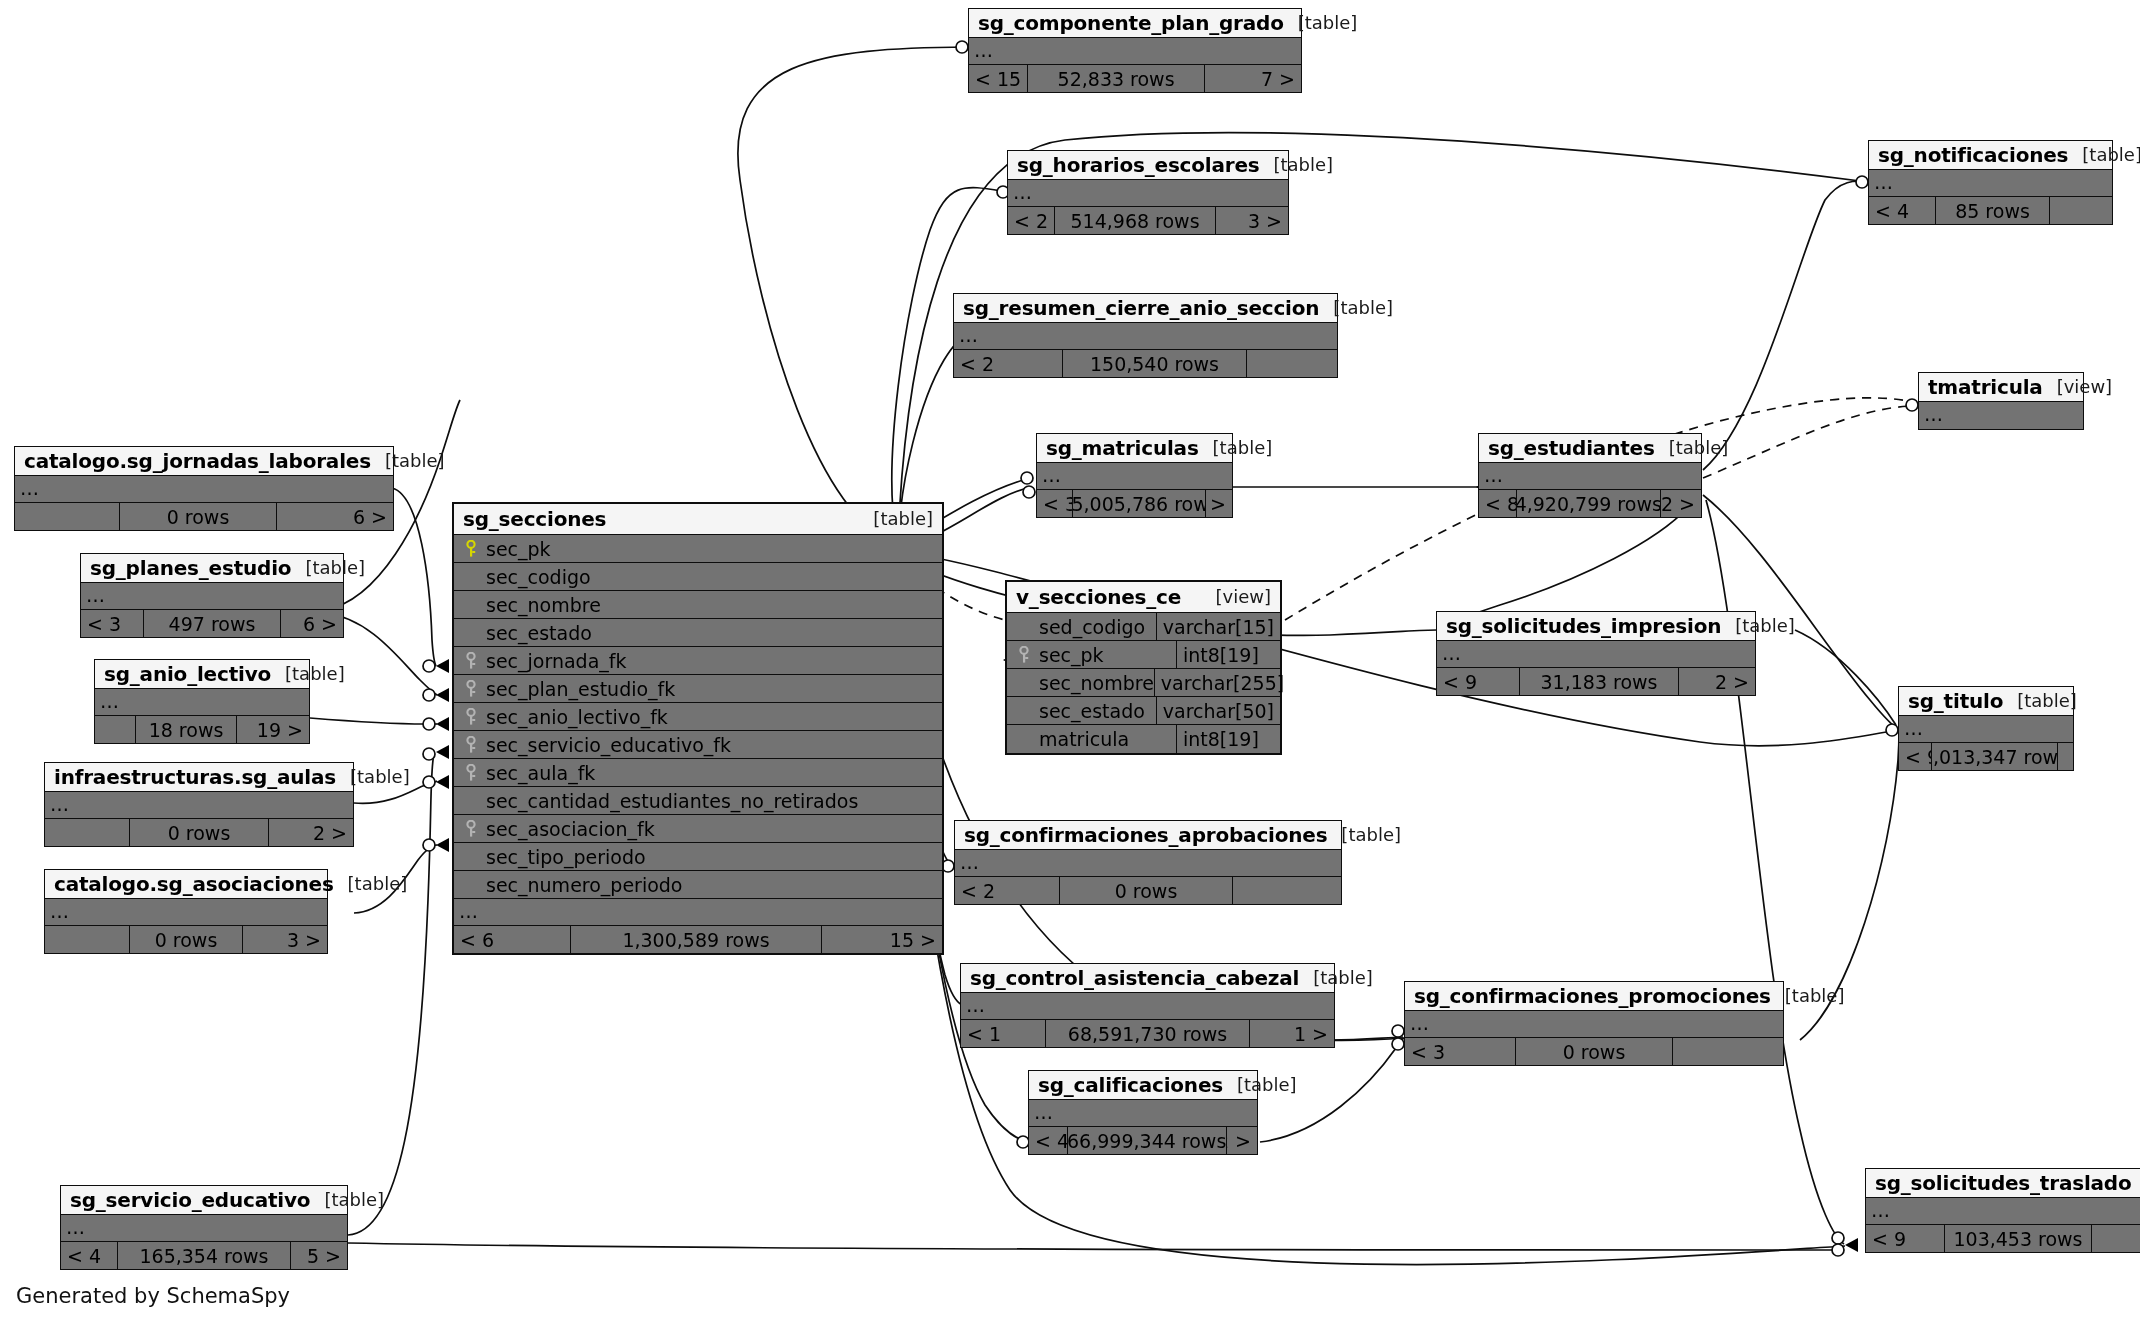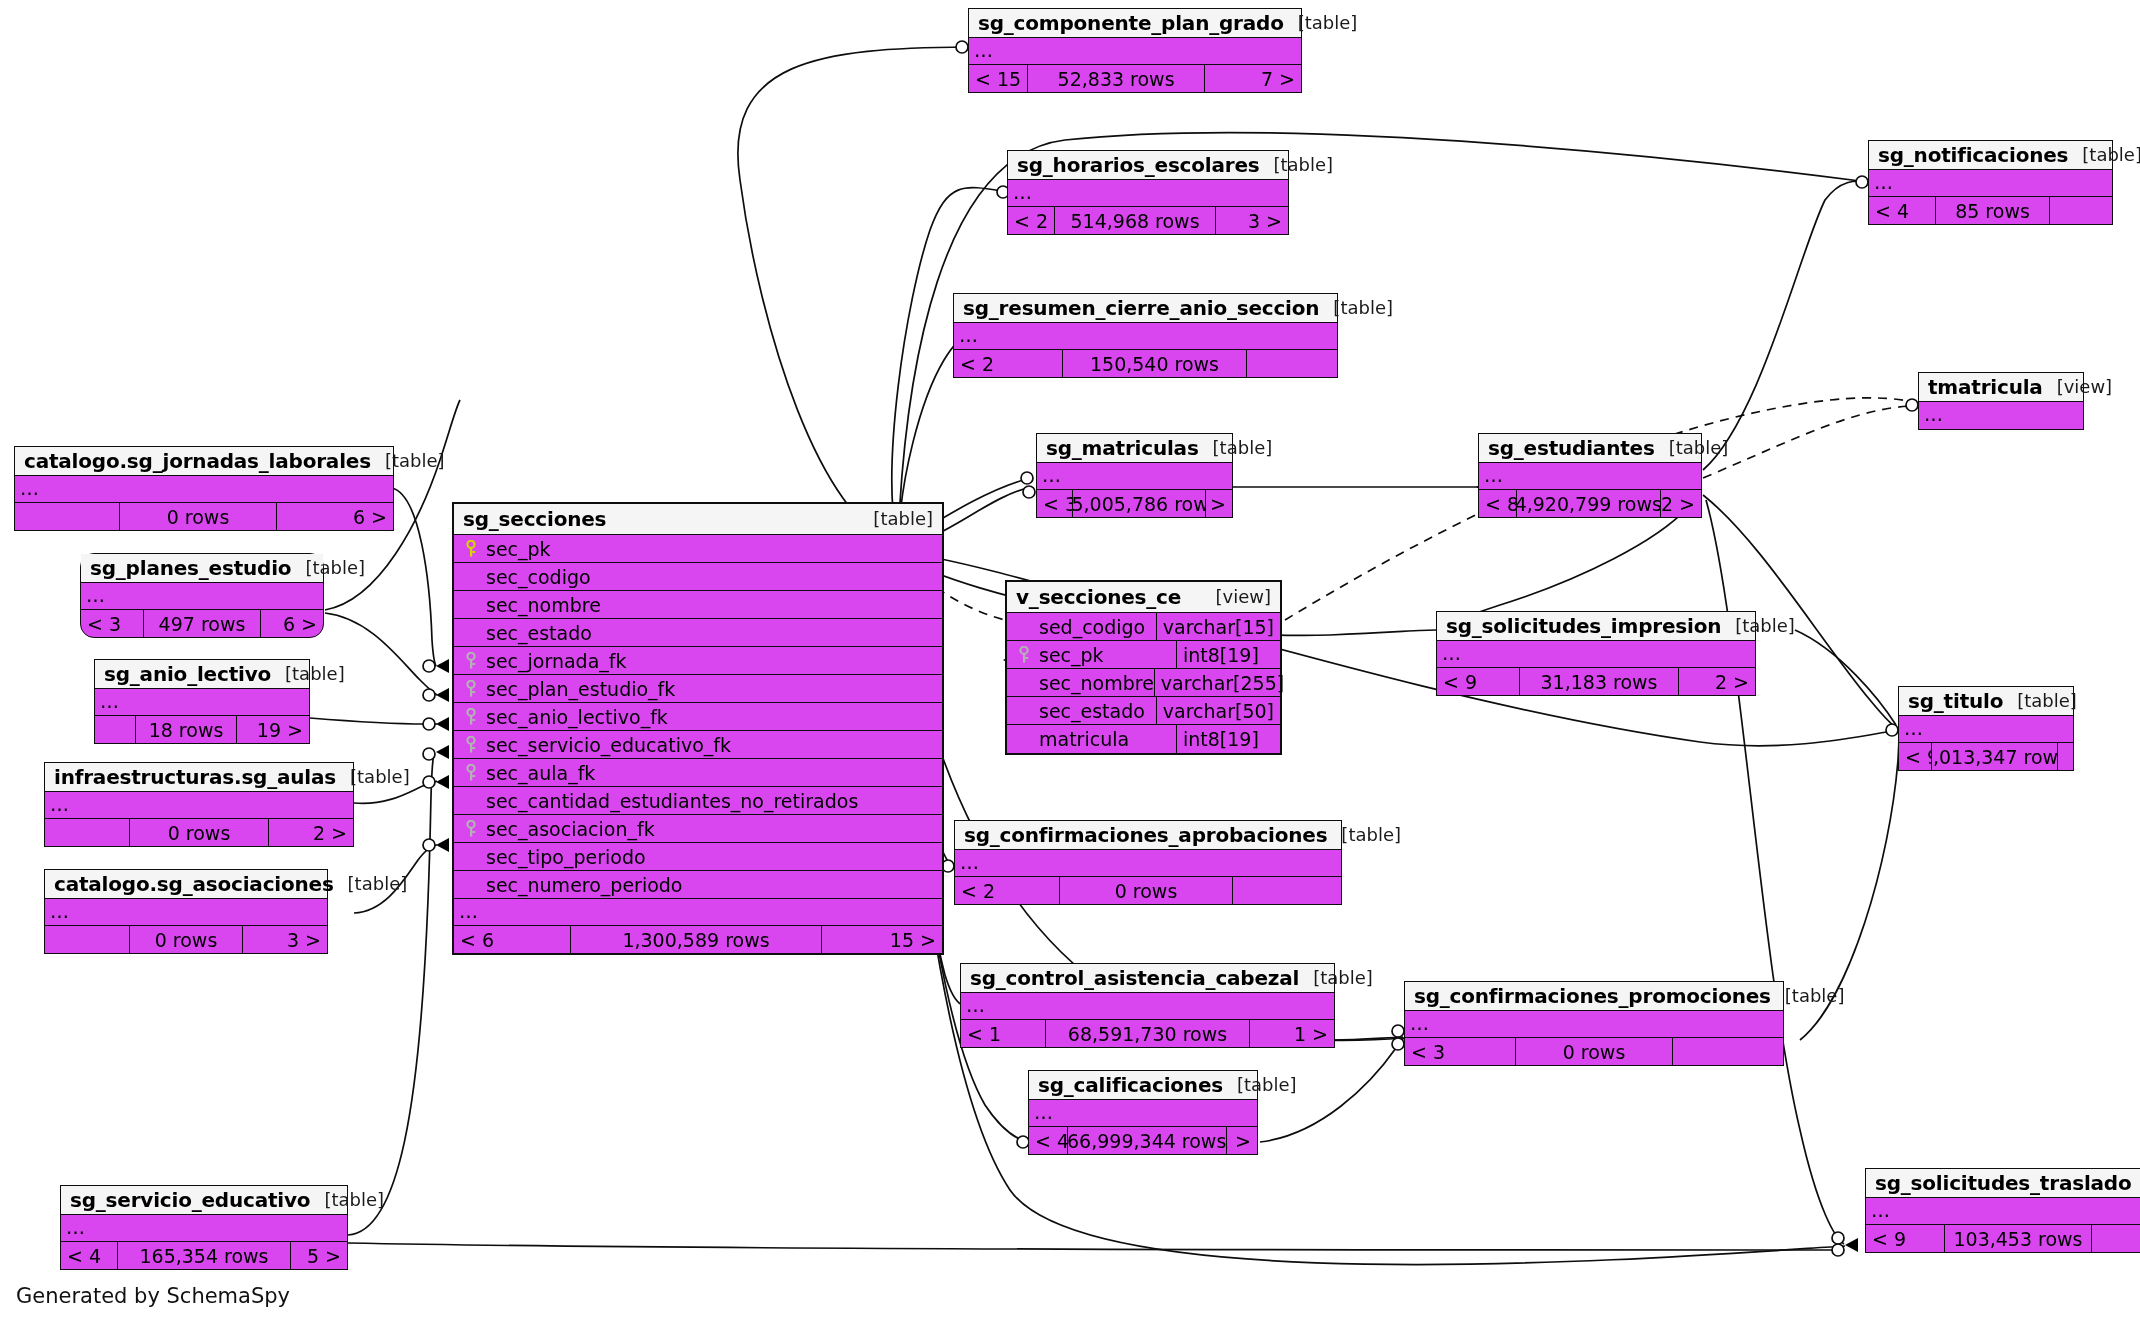--- a/index.html
+++ b/index.html
@@ -21,21 +21,21 @@
     left: 0;
     top: 0;
     width: 2140px;
     height: 1325px;
     pointer-events: none;
   }
   .node {
     position: absolute;
     box-sizing: border-box;
     border: 1.6px solid #0d0d0d;
-    background: #d946ef;
+    background: #737373;
     z-index: 5;
   }
   .node .hdr {
     display: flex;
     align-items: center;
     justify-content: space-between;
     background: #f5f5f5;
     border-bottom: 1.6px solid #0d0d0d;
     padding: 3px 9px 4px 9px;
     height: 29px;
@@ -328,21 +328,21 @@
       <span class="ttype">[table]</span>
     </div>
     <div class="ellipsis">…</div>
     <div class="footer">
       <div class="cell l" style="width:104px;"></div>
       <div class="cell c">0 rows</div>
       <div class="cell r" style="width:116px;">6 &gt;</div>
     </div>
   </div>
 
-  <div class="node" style="left:80px; top:553px; width:244px;border-radius:14px;">
+  <div class="node" style="left:80px; top:553px; width:264px;">
     <div class="hdr">
       <span class="tname">sg_planes_estudio</span>
       <span class="ttype">[table]</span>
     </div>
     <div class="ellipsis">…</div>
     <div class="footer">
       <div class="cell l" style="width:62px;">&lt; 3</div>
       <div class="cell c">497 rows</div>
       <div class="cell r" style="width:62px;">6 &gt;</div>
     </div>

